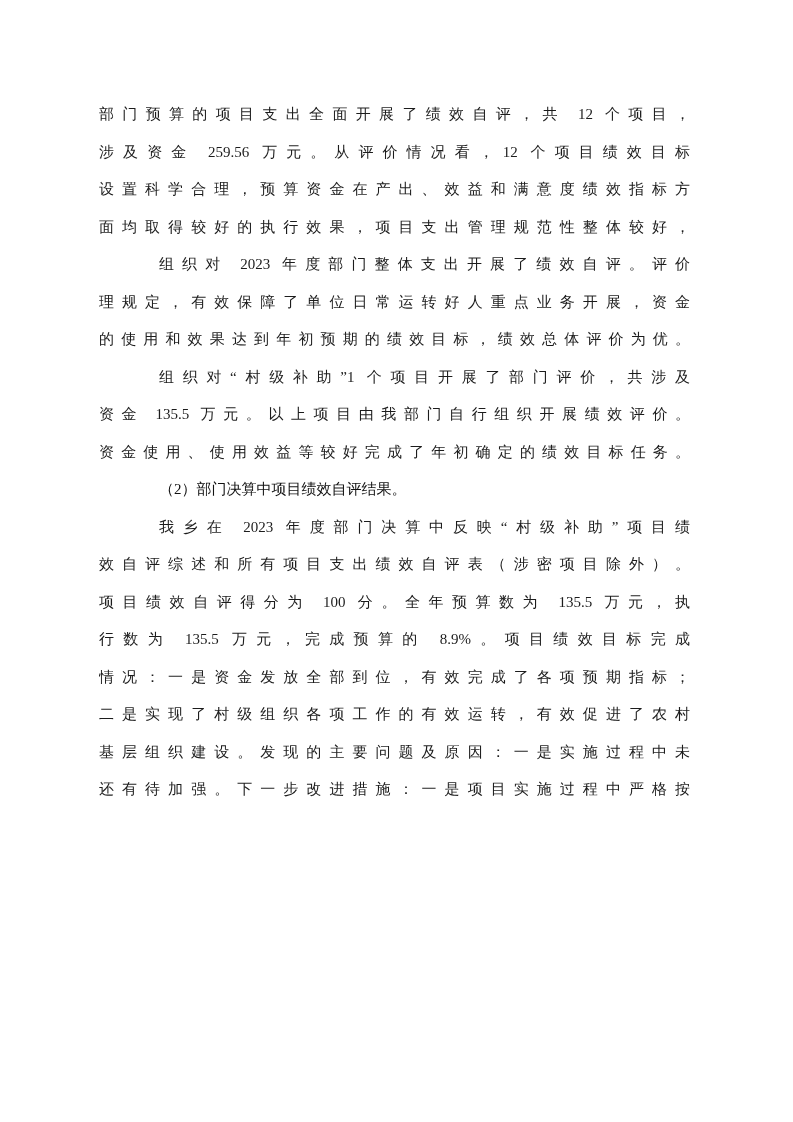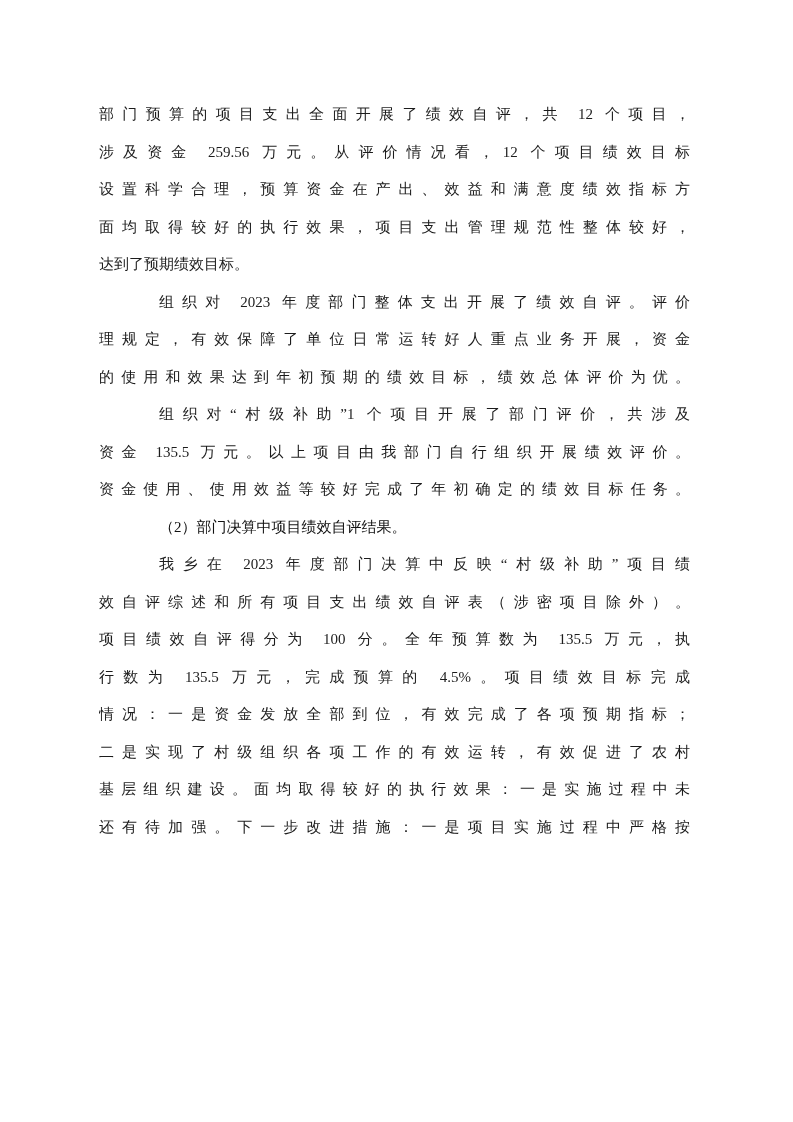--- a/index.html
+++ b/index.html
@@ -50,41 +50,40 @@
 </head>
 <body>
 
 <div class="page">
   <div class="text-block">
       <div class="para">
         <div class="line">部门预算的项目支出全面开展了绩效自评，共 12 个项目，</div>
         <div class="line">涉及资金 259.56 万元。从评价情况看，12 个项目绩效目标</div>
         <div class="line">设置科学合理，预算资金在产出、效益和满意度绩效指标方</div>
         <div class="line">面均取得较好的执行效果，项目支出管理规范性整体较好，</div>
-        <div class="line no-justify">达到了预期绩效目标。</div>
       </div>
       <div class="para">
         <div class="line indent">组织对 2023 年度部门整体支出开展了绩效自评。评价</div>
         <div class="line">理规定，有效保障了单位日常运转好人重点业务开展，资金</div>
         <div class="line">的使用和效果达到年初预期的绩效目标，绩效总体评价为优。</div>
       </div>
       <div class="para">
         <div class="line indent">组织对“村级补助”1 个项目开展了部门评价，共涉及</div>
         <div class="line">资金 135.5 万元。以上项目由我部门自行组织开展绩效评价。</div>
         <div class="line">资金使用、使用效益等较好完成了年初确定的绩效目标任务。</div>
       </div>
       <div class="para bold">
         <div class="line indent no-justify">（2）部门决算中项目绩效自评结果。</div>
       </div>
       <div class="para">
         <div class="line indent">我乡在 2023 年度部门决算中反映“村级补助”项目绩</div>
         <div class="line">效自评综述和所有项目支出绩效自评表（涉密项目除外）。</div>
       </div>
       <div class="para">
         <div class="line">项目绩效自评得分为 100 分。全年预算数为 135.5 万元，执</div>
-        <div class="line">行数为 135.5 万元，完成预算的 4.5%。项目绩效目标完成</div>
+        <div class="line">行数为 135.5 万元，完成预算的 8.9%。项目绩效目标完成</div>
         <div class="line">情况：一是资金发放全部到位，有效完成了各项预期指标；</div>
         <div class="line">二是实现了村级组织各项工作的有效运转，有效促进了农村</div>
-        <div class="line">基层组织建设。面均取得较好的执行效果：一是实施过程中未</div>
+        <div class="line">基层组织建设。发现的主要问题及原因：一是实施过程中未</div>
         <div class="line">还有待加强。下一步改进措施：一是项目实施过程中严格按</div>
       </div>
     </div>
 </div>
 
 </body></html>

